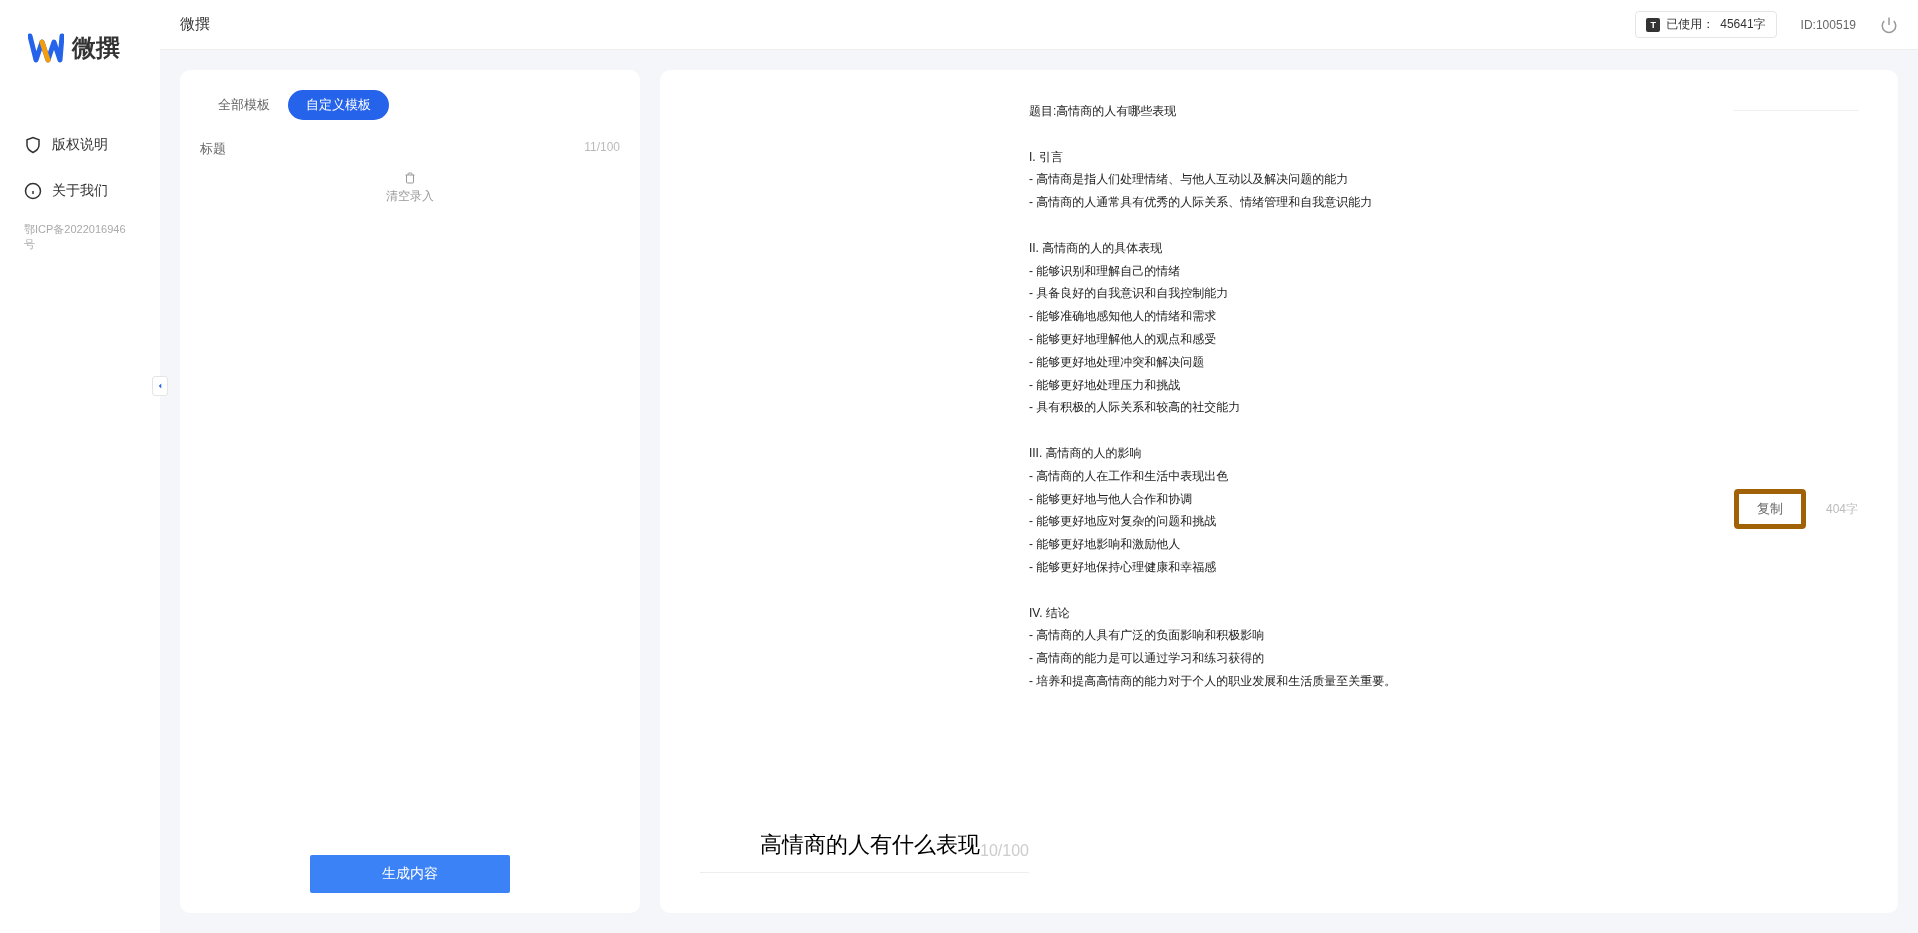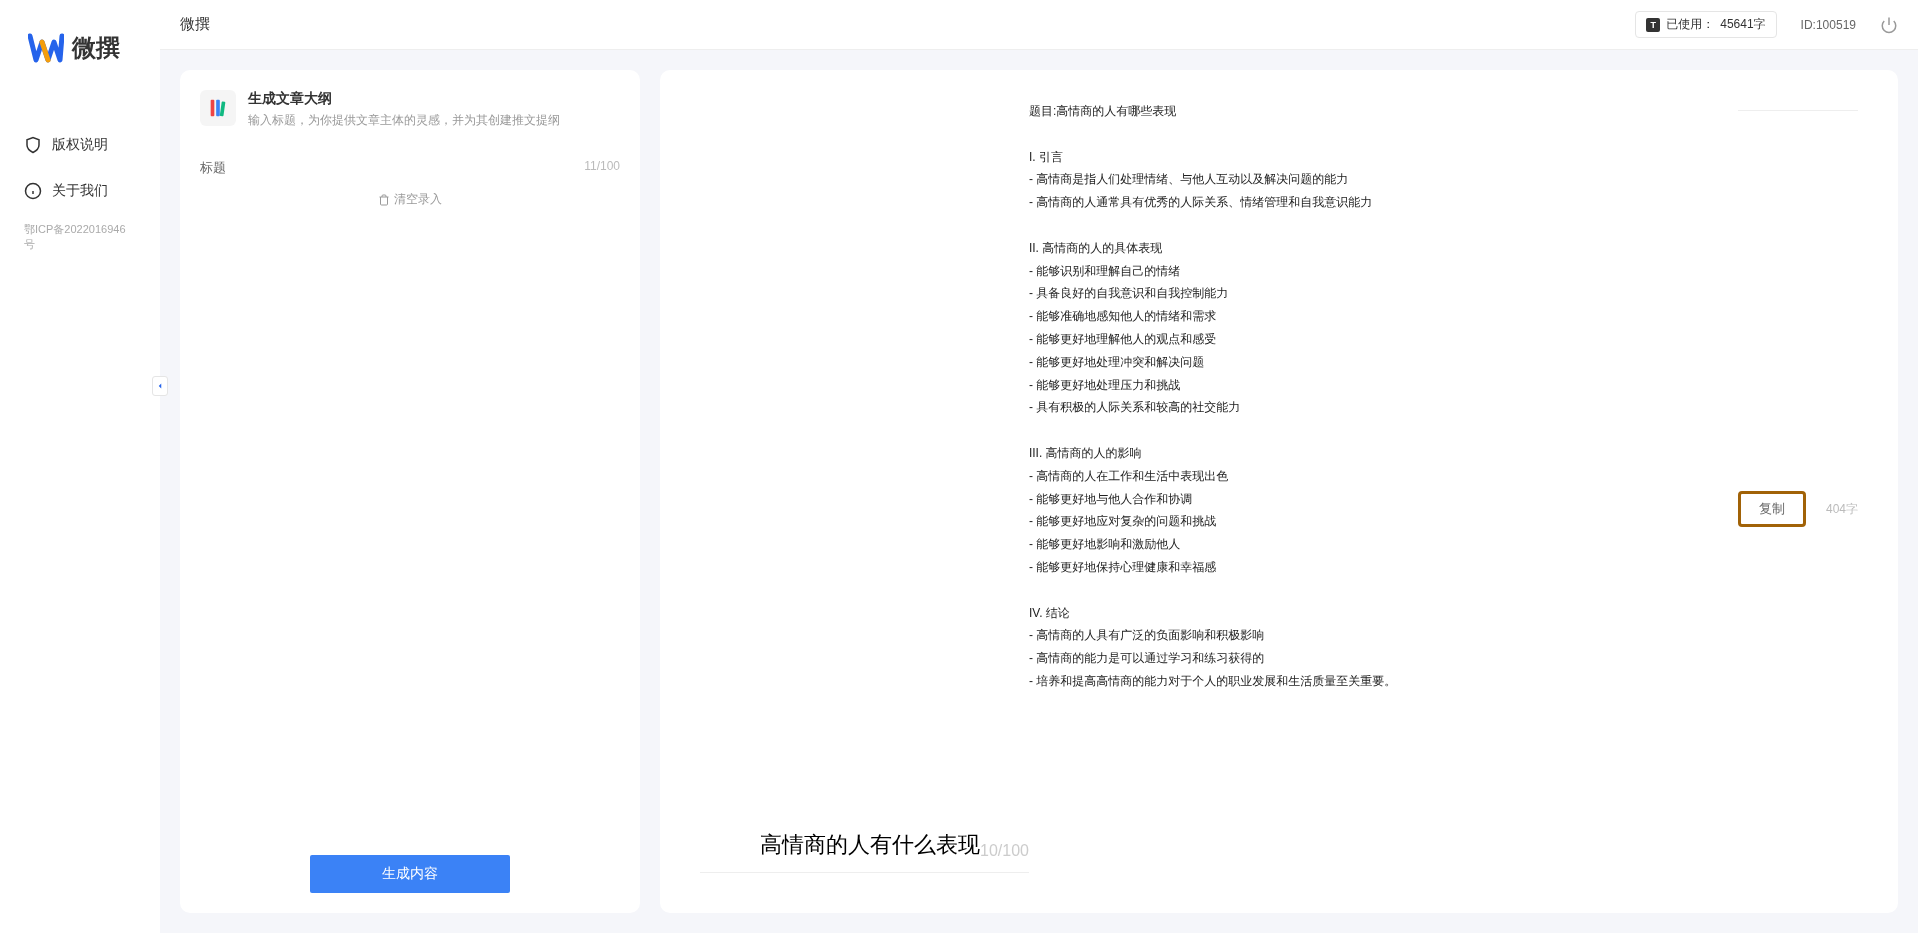--- a/index.html
+++ b/index.html
@@ -231,20 +231,21 @@
     .clear-btn {
       display: flex;
       align-items: center;
       justify-content: center;
       gap: 4px;
       font-size: 12px;
       color: #999;
       cursor: pointer;
       padding: 6px;
       margin: 0 auto;
+      flex-direction: column;
     }
     .generate-btn {
       margin: 0 auto;
       width: 200px;
       padding: 10px;
       background: #3b82f6;
       color: #fff;
       border: none;
       border-radius: 2px;
       font-size: 14px;
@@ -290,21 +291,21 @@
       display: flex;
       justify-content: flex-end;
       align-items: center;
       gap: 20px;
       border-top: 1px solid #eee;
       padding-top: 14px;
       margin-top: 10px;
     }
     .copy-btn {
       padding: 6px 18px;
-      border: 3px solid #a16207;
+      border: 5px solid #a16207;
       border-radius: 4px;
       background: #fff;
       font-size: 13px;
       color: #666;
       cursor: pointer;
     }
     .word-count {
       font-size: 12px;
       color: #bbb;
     }
@@ -359,34 +360,25 @@
       <div class="user-id">ID:100519</div>
       <svg class="power-icon" viewBox="0 0 24 24" fill="none" stroke="currentColor" stroke-width="2">
         <path d="M18.36 6.64a9 9 0 1 1-12.73 0"></path>
         <line x1="12" y1="2" x2="12" y2="12"></line>
       </svg>
     </div>
   </div>
 
   <div class="content">
     <div class="left-panel">
-
-      <div class="template-card">
-        <div class="template-icon">
-          <svg width="22" height="22" viewBox="0 0 24 24">
-            <rect x="4" y="3" width="4" height="18" fill="#ef4444" rx="1"></rect>
-            <rect x="10" y="3" width="4" height="18" fill="#3b82f6" rx="1"></rect>
-            <rect x="15" y="5" width="4" height="16" fill="#10b981" rx="1" transform="rotate(8 17 13)"></rect>
-          </svg>
-        </div>
-        <div class="template-info">
-          <div class="template-title">生成文章大纲</div>
-          <div class="template-desc">输入标题，为你提供文章主体的灵感，并为其创建推文提纲</div>
-        </div>
+      <div class="tabs">
+        <div class="tab">全部模板</div>
+        <div class="tab active">自定义模板</div>
       </div>
+
 
       <div class="form-section">
         <div class="form-header">
           <span class="form-label">标题</span>
           <span class="char-count">11/100</span>
         </div>
         <div class="clear-btn">
           <svg width="12" height="12" viewBox="0 0 24 24" fill="none" stroke="currentColor" stroke-width="2">
             <polyline points="3 6 5 6 21 6"></polyline>
             <path d="M19 6v14a2 2 0 0 1-2 2H7a2 2 0 0 1-2-2V6m3 0V4a2 2 0 0 1 2-2h4a2 2 0 0 1 2 2v2"></path>

